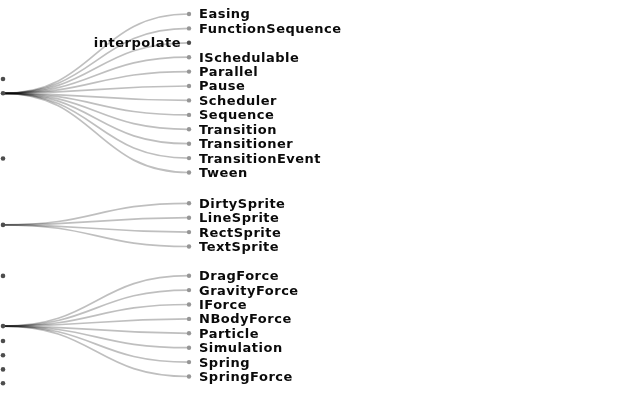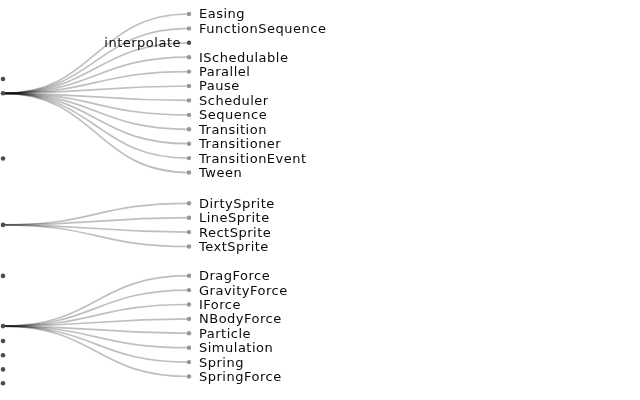--- a/index.html
+++ b/index.html
@@ -8,20 +8,21 @@
     width: 640px;
     height: 400px;
     overflow: hidden;
     background: #ffffff;
   }
   .stage {
     position: relative;
     width: 640px;
     height: 400px;
     background: #ffffff;
+    font-weight: bold;
   }
   svg { display: block; }
   .link {
     fill: none;
     stroke-width: 1.7px;
     stroke-linecap: round;
   }
   .node-label {
     font-family: "DejaVu Sans", "Liberation Sans", sans-serif;
     font-size: 13px;

